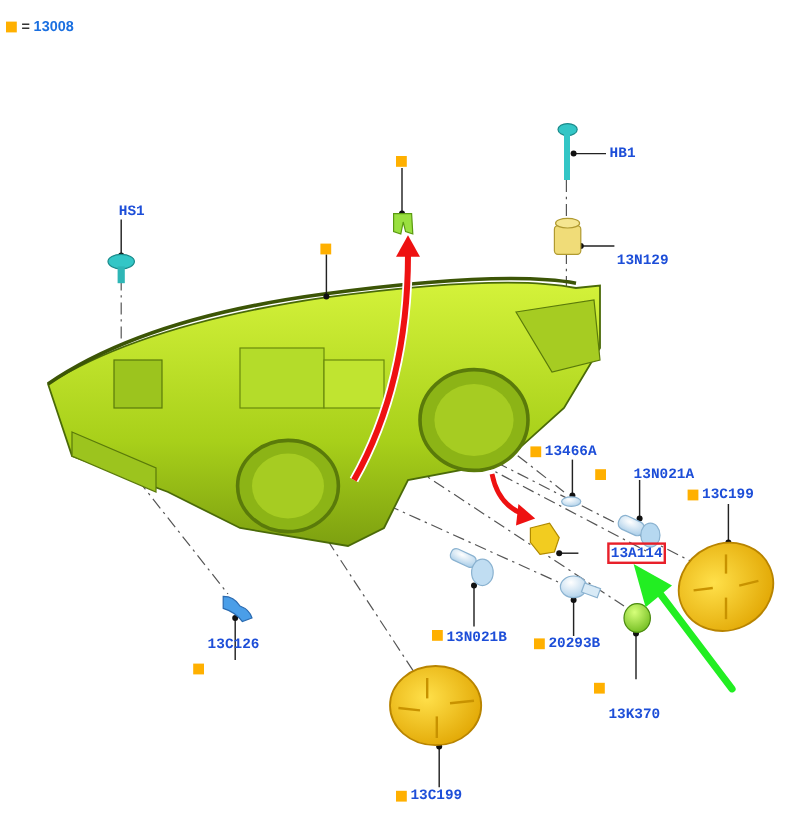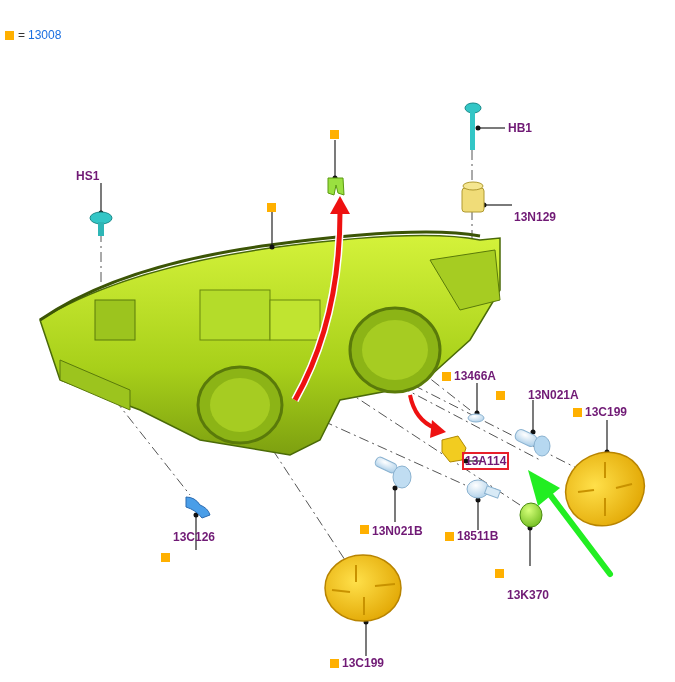--- a/index.html
+++ b/index.html
@@ -1,21 +1,21 @@
 <!DOCTYPE html>
 <html><head>
 <meta charset="utf-8">
 <style>
   html, body { margin:0; padding:0; background:#ffffff; }
   body { width:675px; height:682px; position:relative; overflow:hidden; font-family:"Liberation Sans", sans-serif; }
   #diagram { position:absolute; left:0; top:0; width:675px; height:682px; }
-  .lbl { position:absolute; font-weight:bold; font-size:12px; color:#701a75; white-space:nowrap; line-height:14px; }
+  .lbl { position:absolute; font-weight:bold; font-size:12px; color:#1d4ed8; white-space:nowrap; line-height:14px;font-family:Liberation Mono, monospace; }
   .sq { position:absolute; width:9px; height:9px; background:#ffb000; }
   .hl { outline:2px solid #e8202a; outline-offset:0px; padding:0 1px; }
-  .legend { position:absolute; left:5px; top:28px; font-size:12px; font-weight:normal; color:#1a6fe0; }
+  .legend { position:absolute; left:5px; top:15px; font-size:12px; font-weight:bold; color:#1a6fe0; }
   .legend .eq { color:#333; margin:0 3px 0 4px; }
   .legend .sq { position:relative; display:inline-block; vertical-align:-1px; left:0; top:0; }
 </style>
 </head>
 <body>
 
 <svg id="diagram" viewBox="0 0 675 682" xmlns="http://www.w3.org/2000/svg">
   <defs>
     <linearGradient id="hg" x1="0" y1="0" x2="0" y2="1">
       <stop offset="0" stop-color="#d4f23a"></stop>
@@ -176,43 +176,43 @@
   <g>
     <line x1="610" y1="574" x2="545" y2="488" stroke="#22ee22" stroke-width="6" stroke-linecap="round"></line>
     <polygon points="528,470 560,488 538,506" fill="#22ee22"></polygon>
   </g>
 </svg>
 
 <div class="legend">
   <span class="sq"></span><span class="eq">=</span><span>13008</span>
 </div>
 
-<div class="lbl" style="left:76px;top:169px">HS1</div>
+<div class="lbl" style="left:99px;top:169px">HS1</div>
 <div class="lbl" style="left:508px;top:121px">HB1</div>
 <div class="lbl" style="left:514px;top:210px">13N129</div>
 
 <div class="sq" style="left:330px;top:130px"></div>
 <div class="sq" style="left:267px;top:203px"></div>
 
 <div class="sq" style="left:442px;top:372px"></div>
 <div class="lbl" style="left:454px;top:369px">13466A</div>
 
 <div class="sq" style="left:496px;top:391px"></div>
 <div class="lbl" style="left:528px;top:388px">13N021A</div>
 
 <div class="sq" style="left:573px;top:408px"></div>
 <div class="lbl" style="left:585px;top:405px">13C199</div>
 
-<div class="lbl hl" style="left:464px;top:454px">13A114</div>
+<div class="lbl hl" style="left:508px;top:454px">13A114</div>
 
 <div class="sq" style="left:360px;top:525px"></div>
 <div class="lbl" style="left:372px;top:524px">13N021B</div>
 
 <div class="sq" style="left:445px;top:532px"></div>
-<div class="lbl" style="left:457px;top:529px">18511B</div>
+<div class="lbl" style="left:457px;top:529px">20293B</div>
 
 <div class="sq" style="left:495px;top:569px"></div>
 <div class="lbl" style="left:507px;top:588px">13K370</div>
 
 <div class="sq" style="left:161px;top:553px"></div>
 <div class="lbl" style="left:173px;top:530px">13C126</div>
 
 <div class="sq" style="left:330px;top:659px"></div>
 <div class="lbl" style="left:342px;top:656px">13C199</div>
 

